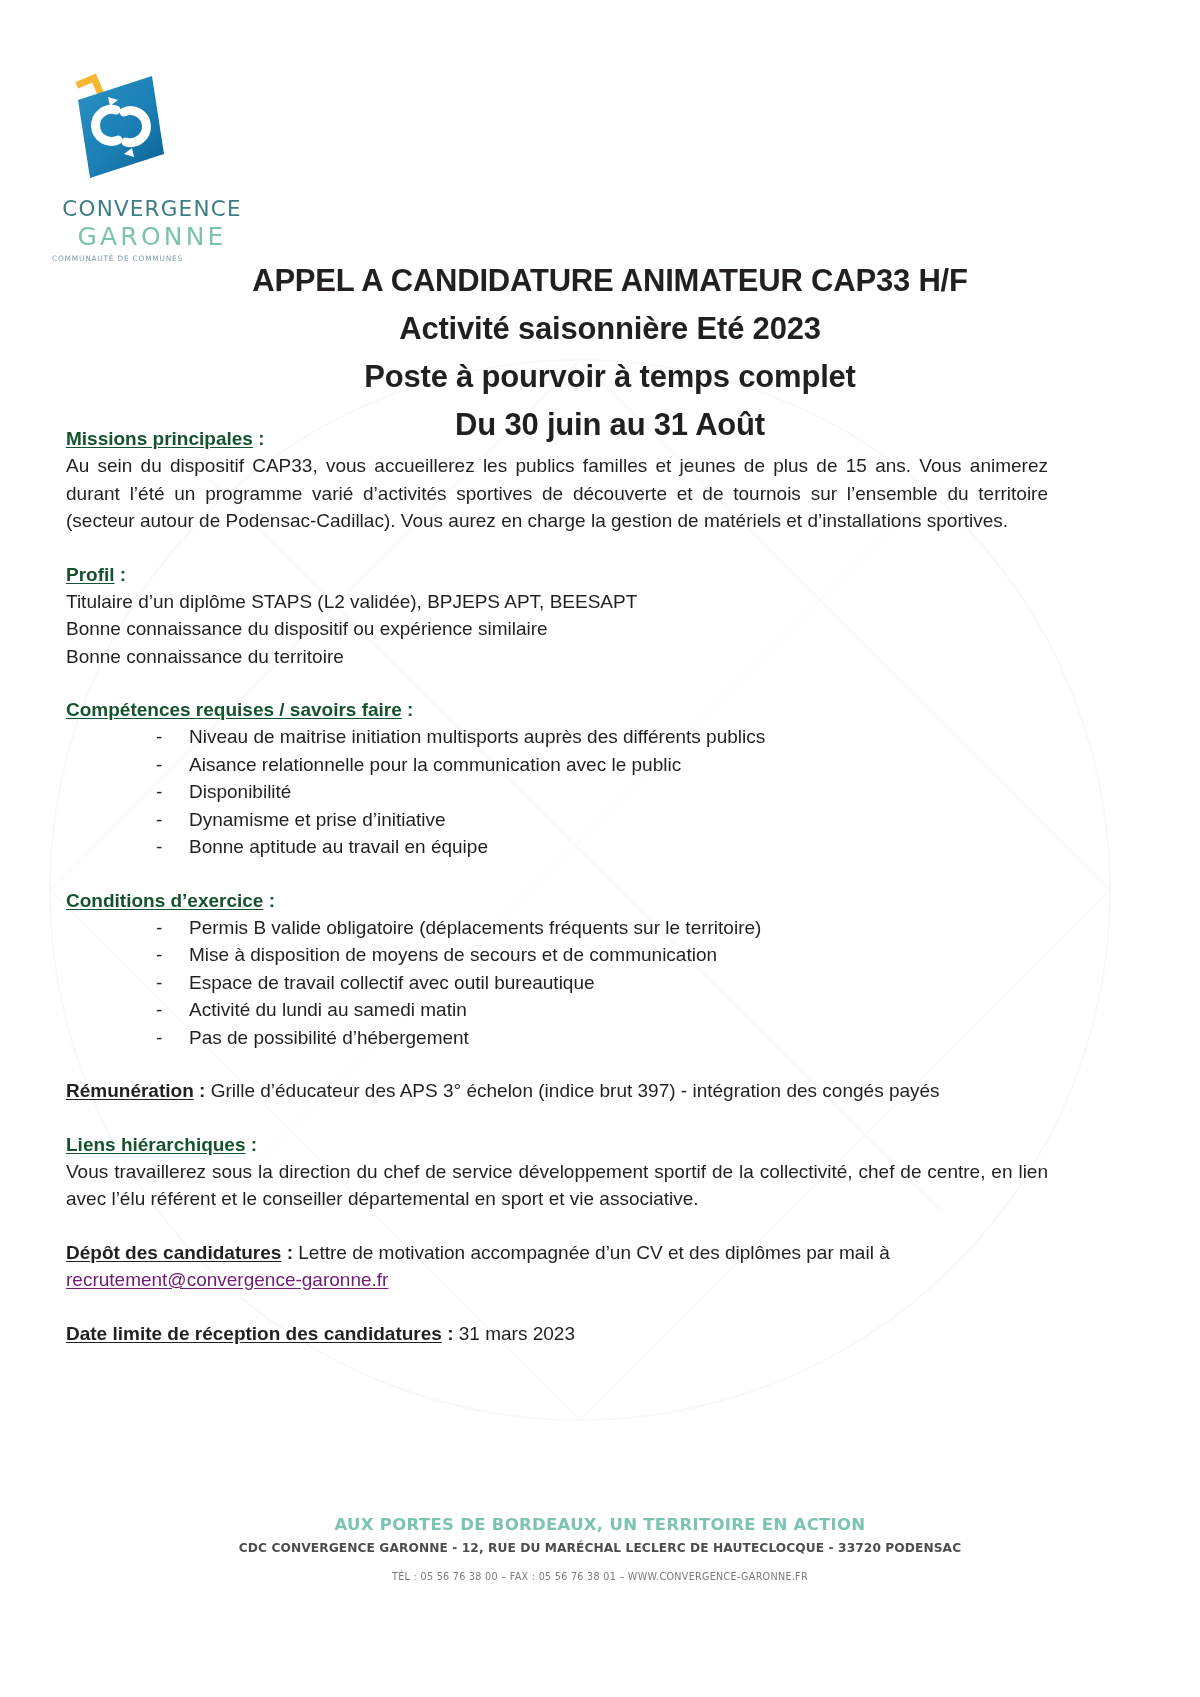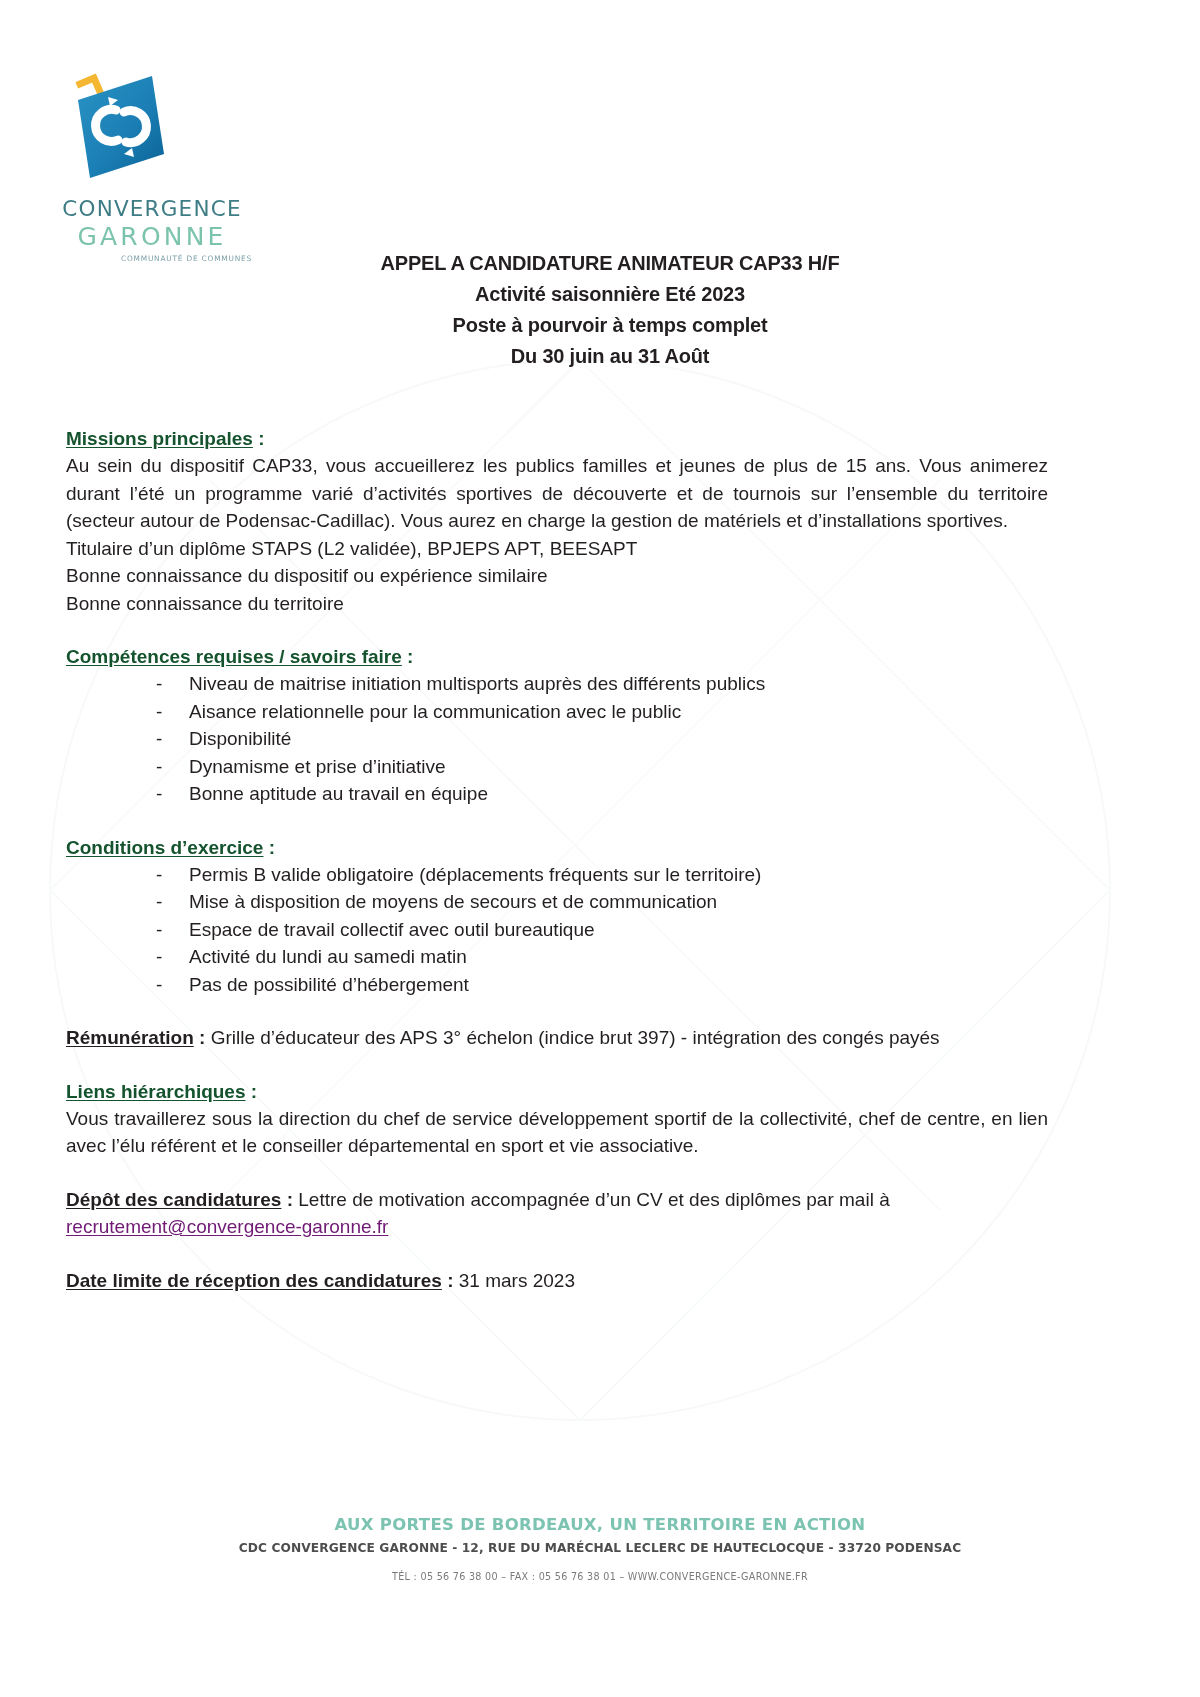--- a/index.html
+++ b/index.html
@@ -65,41 +65,42 @@
     color: #7cc3ae;
     text-align: center;
     margin-top: 1px;
     white-space: nowrap;
   }
   .logo-word3 {
     font-family: "DejaVu Sans", sans-serif;
     font-size: 7.4px;
     letter-spacing: 0.8px;
     color: #7a9ea8;
-    text-align: right;
+    text-align: left;
     margin-top: 3px;
     white-space: nowrap;
   }
 
   
   .title-block {
     position: absolute;
     left: 180px;
     top: 248px;
     width: 860px;
     text-align: center;
   }
   .title-line {
     font-family: "Liberation Sans", sans-serif;
     font-weight: bold;
-    font-size: 20px;
+    font-size: 31px;
     letter-spacing: -0.2px;
     color: #231f20;
     line-height: 31px;
     white-space: nowrap;
+    margin-top: 17px;
   }
 
   
   .content {
     position: absolute;
     left: 66px;
     top: 425px;
     width: 982px;
   }
   .sec-head {
@@ -253,20 +254,23 @@
     <div class="title-line">Du 30 juin au 31 Août</div>
   </div>
 
   <div class="content">
 
     <div class="sec-head">
       <span class="u">Missions principales</span><span class="colon"> :</span>
     </div>
     <div class="para">Au sein du dispositif CAP33, vous accueillerez les publics familles et jeunes de plus de 15 ans. Vous animerez durant l’été un programme varié d’activités sportives de découverte et de tournois sur l’ensemble du territoire (secteur autour de Podensac-Cadillac). Vous aurez en charge la gestion de matériels et d’installations sportives.</div>
 
+    <div class="sec-head">
+      <span class="u">Profil</span><span class="colon"> :</span>
+    </div>
     <div class="lines">
       <div class="line">Titulaire d’un diplôme STAPS (L2 validée), BPJEPS APT, BEESAPT</div>
       <div class="line">Bonne connaissance du dispositif ou expérience similaire</div>
       <div class="line">Bonne connaissance du territoire</div>
     </div>
 
     <div class="sec-head">
       <span class="u">Compétences requises / savoirs faire</span><span class="colon"> :</span>
     </div>
     <ul class="dash-list">

